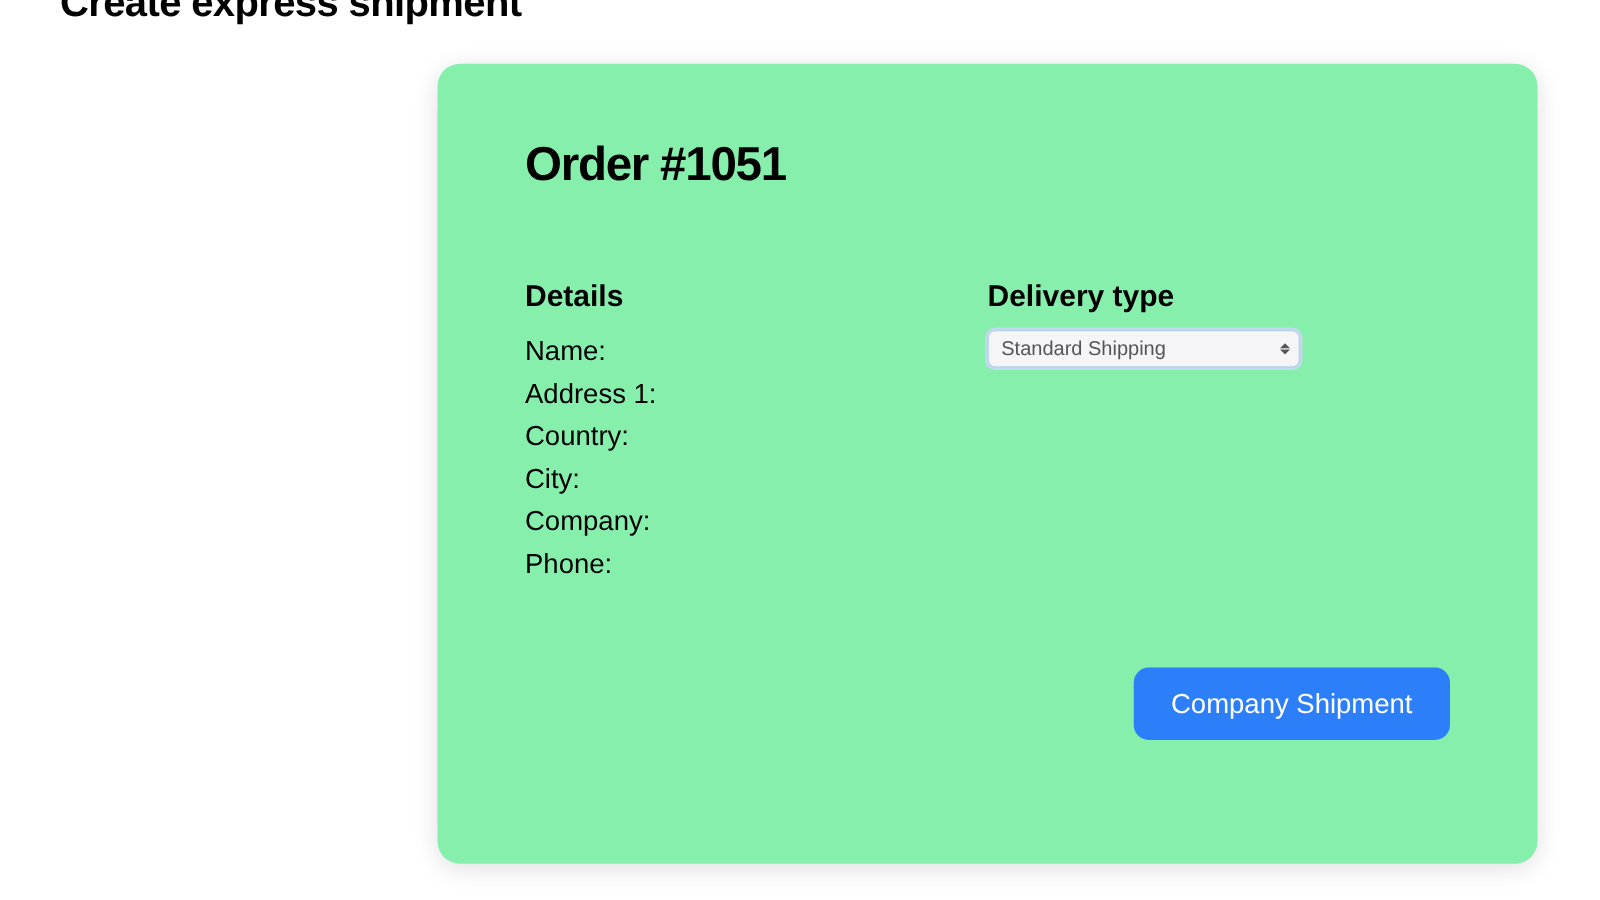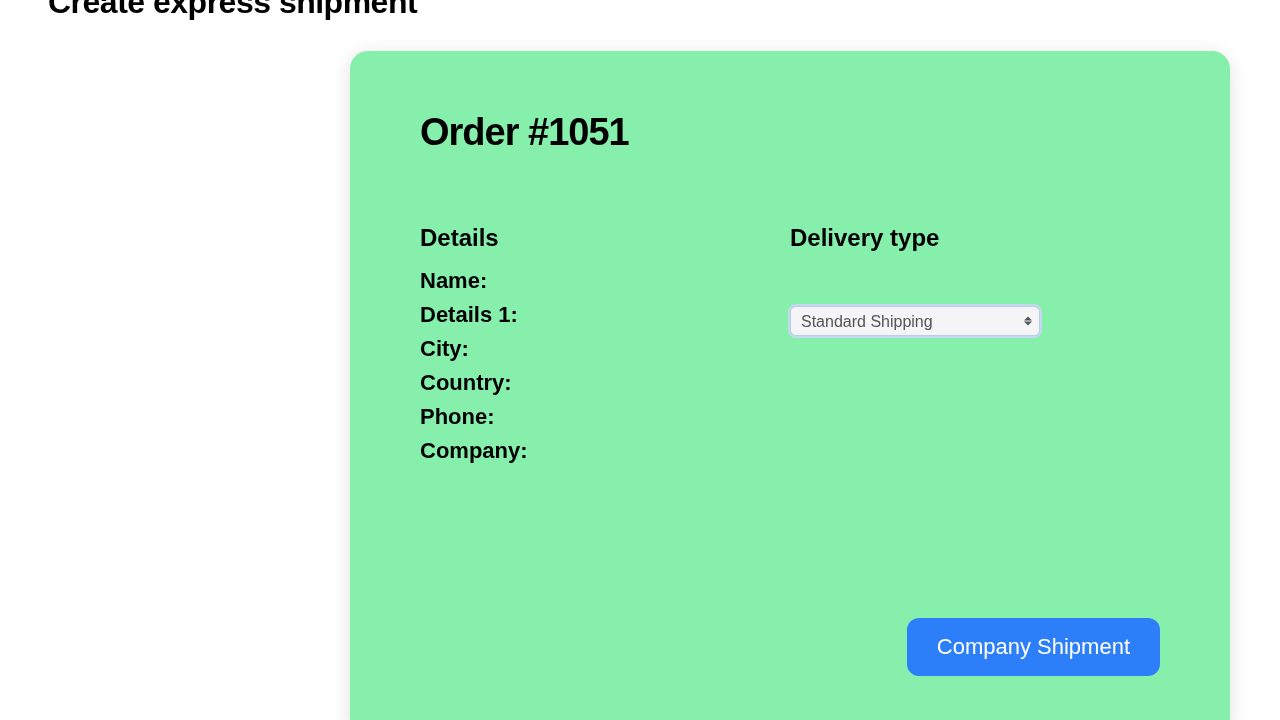--- a/index.html
+++ b/index.html
@@ -44,33 +44,32 @@
       display: flex;
       gap: 60px;
     }
     .col-left {
       flex: 0 0 310px;
     }
     .col-right {
       flex: 1;
       display: flex;
       flex-direction: column;
-      gap: 42px;
     }
     .section-heading {
       font-size: 24px;
       font-weight: 700;
       color: #000;
       margin-bottom: 12px;
     }
     .detail-line {
       font-size: 22px;
       color: #000;
       line-height: 1.55;
-      font-weight: 700;
+      font-weight: 400;
     }
     .select-wrap {
       position: relative;
       width: 250px;
     }
     .select {
       width: 100%;
       height: 30px;
       background: #f5f5f7;
       border: 1px solid #b8cfe8;
@@ -121,25 +120,25 @@
 
 <h1 class="page-title">Create express shipment</h1>
 
 <div class="card">
   <h2 class="order-title">Order #1051</h2>
 
   <div class="content">
     <div class="col-left">
       <div class="section-heading">Details</div>
       <div class="detail-line">Name:</div>
-      <div class="detail-line">Details 1:</div>
+      <div class="detail-line">Address 1:</div>
+      <div class="detail-line">Country:</div>
       <div class="detail-line">City:</div>
-      <div class="detail-line">Country:</div>
+      <div class="detail-line">Company:</div>
       <div class="detail-line">Phone:</div>
-      <div class="detail-line">Company:</div>
     </div>
 
     <div class="col-right">
       <div class="section-heading">Delivery type</div>
       <div class="select-wrap">
         <select class="select">
           <option>Standard Shipping</option>
         </select>
         <span class="select-chevrons">
           <span class="chev chev-up"></span>

